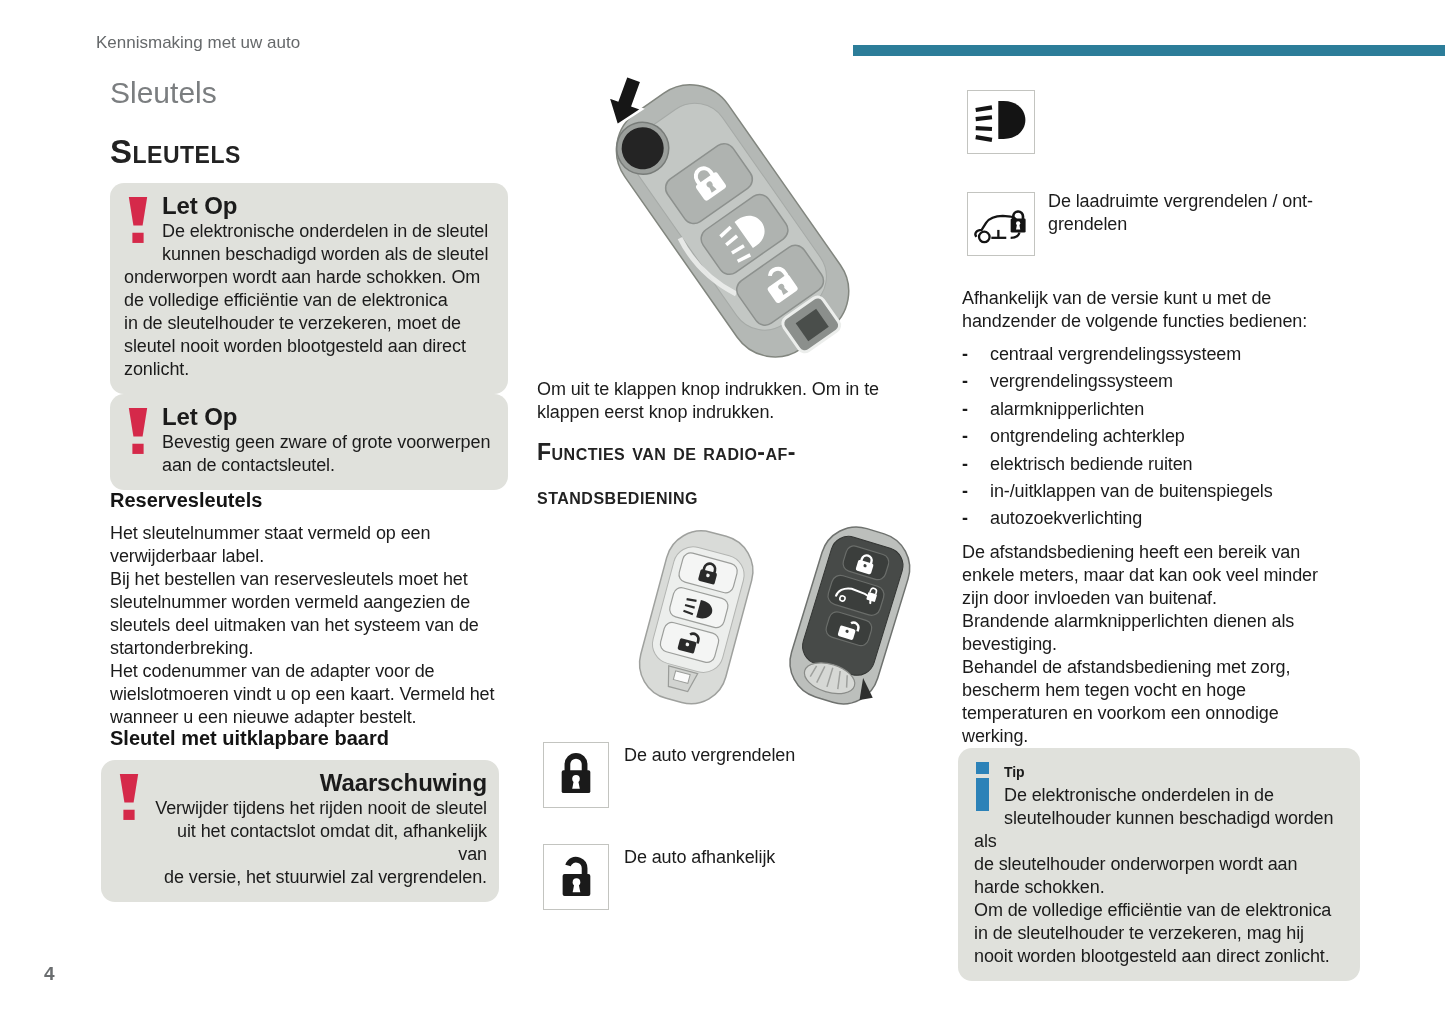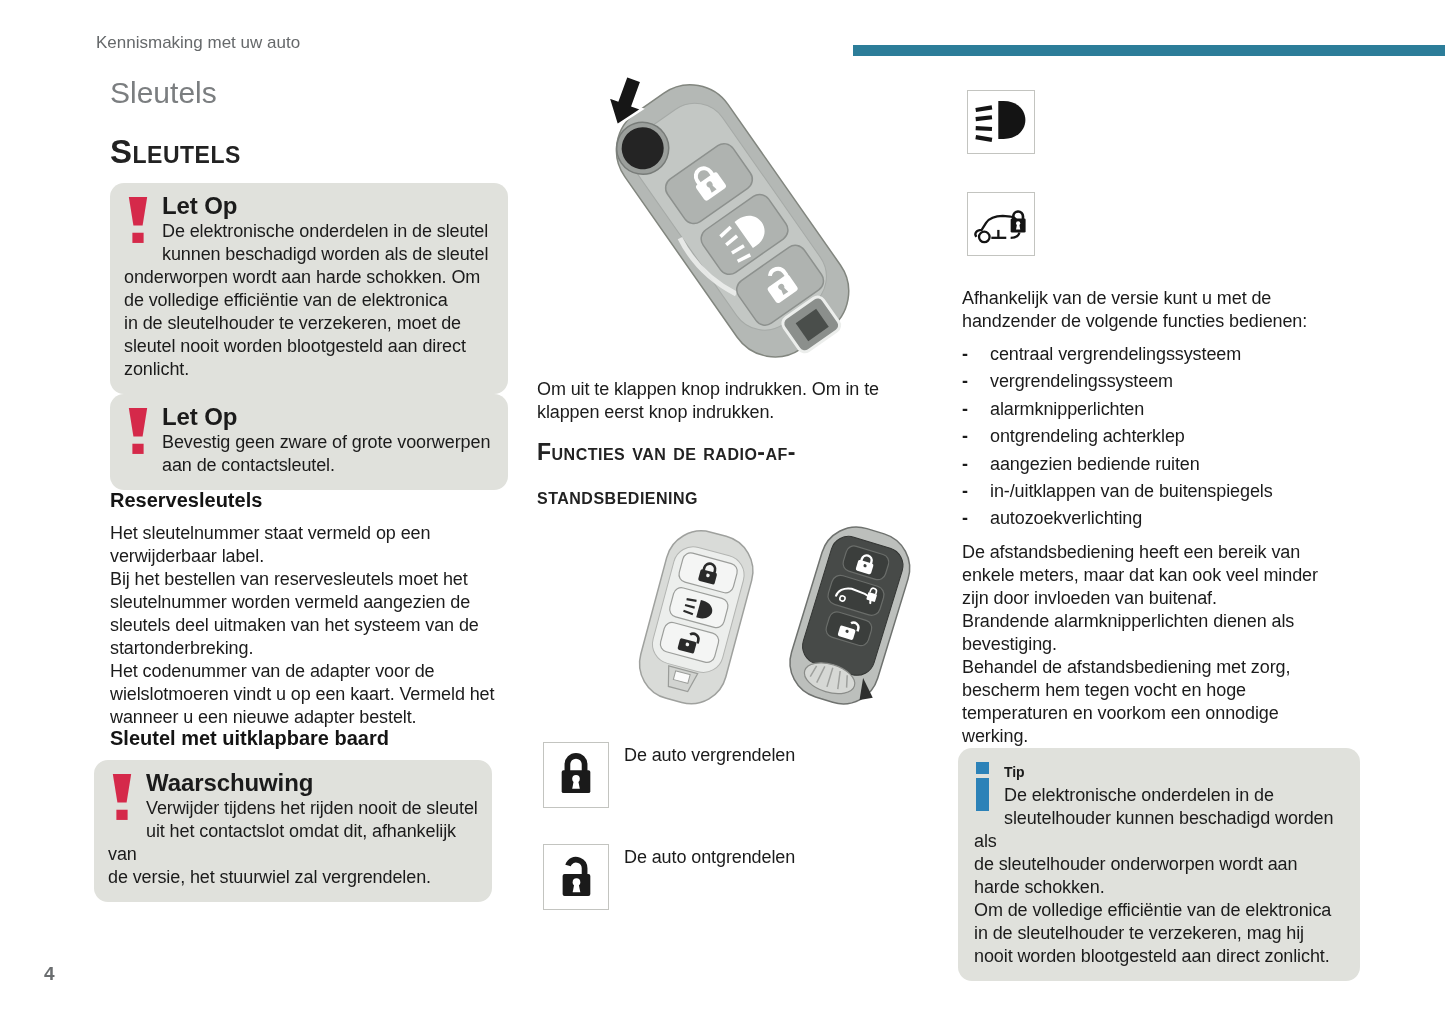--- a/index.html
+++ b/index.html
@@ -87,21 +87,21 @@
 Bij het bestellen van reservesleutels moet het
 sleutelnummer worden vermeld aangezien de
 sleutels deel uitmaken van het systeem van de
 startonderbreking.
 Het codenummer van de adapter voor de
 wielslotmoeren vindt u op een kaart. Vermeld het
 wanneer u een nieuwe adapter bestelt.</div>
 
   <div class="abs h3" style="left:110px;top:727px;">Sleutel met uitklapbare baard</div>
 
-  <div class="abs notice body-txt" style="left:94px;top:760px;">
+  <div class="abs notice body-txt" style="left:101px;top:760px;text-align:right;">
     <span class="nicon">
       <svg width="22" height="49" viewBox="0 0 20 48">
           <polygon points="1,0 19,0 14.5,28 5.5,28" fill="#d5294a"></polygon>
           <rect x="4.5" y="35" width="11" height="10" fill="#d5294a"></rect>
         </svg>
     </span>
     <b>Waarschuwing</b><br>
     <span class="ml">Verwijder tijdens het rijden nooit de sleutel
 uit het contactslot omdat dit, afhankelijk van
 de versie, het stuurwiel zal vergrendelen.</span>
@@ -210,21 +210,21 @@
   <div class="abs iconbox" style="left:543px;top:844px;width:66px;height:66px;">
     <span>
       <svg width="42" height="48" viewBox="0 0 44 48">
         <path d="M31 23 v-6 a9 9 0 0 0 -15.5 -6.2 a7 7 0 0 0 -1.8 3.2" stroke="#1a1a1a" stroke-width="6" fill="none"></path>
         <rect x="8" y="23" width="29" height="23" rx="2" fill="#1a1a1a"></rect>
         <circle cx="22.5" cy="31.5" r="4" fill="#ffffff"></circle>
           <path d="M20.3 33 h4.4 l1.8 9 h-8 z" fill="#ffffff"></path>
       </svg>
     </span>
   </div>
-  <div class="abs body-txt" style="left:624px;top:846px;">De auto ontgrendelen</div>
+  <div class="abs body-txt" style="left:624px;top:846px;">De auto afhankelijk</div>
 
   <div class="abs iconbox" style="left:967px;top:90px;width:68px;height:64px;">
     <span>
       <svg width="56" height="48" viewBox="0 0 62 52">
         <path d="M34 5 c16 0 24 11 24 21 c0 10 -8 21 -24 21 l-6 0 l0 -42 z" fill="#141414"></path>
         <path d="M3 15 l18 -3 M3 25 l18 -2 M3 35 l18 1 M3 45 l18 3" stroke="#141414" stroke-width="4.6"></path>
       </svg>
     </span>
   </div>
 
@@ -236,20 +236,22 @@
         <path d="M30 37 v8" stroke="#141414" stroke-width="2.6" fill="none"></path>
         <circle cx="14" cy="45" r="6" stroke="#141414" stroke-width="2.6" fill="#ffffff"></circle>
         <path d="M44 46 c5 0 9 -2 10 -6" stroke="#141414" stroke-width="2.6" fill="none"></path>
         <path d="M47 25 v-3.5 a5.5 5.5 0 0 1 11 0 V25" stroke="#141414" stroke-width="3" fill="none"></path>
         <rect x="44" y="24" width="17" height="16" rx="1.5" fill="#141414"></rect>
         <circle cx="52.5" cy="29.5" r="2.4" fill="#ffffff"></circle>
           <path d="M51.2 30.5 h2.6 l1.1 6 h-4.8 z" fill="#ffffff"></path>
       </svg>
     </span>
   </div>
+  <div class="abs body-txt ml" style="left:1048px;top:190px;width:320px;">De laadruimte vergrendelen / ont-
+grendelen</div>
 
   <div class="abs body-txt ml" style="left:962px;top:287px;width:400px;">Afhankelijk van de versie kunt u met de
 handzender de volgende functies bedienen:</div>
 
   <div class="abs body-txt" style="left:962px;top:343px;width:400px;">
     <div class="fn-item">
         <span class="dash">-</span>
         <span>centraal vergrendelingssysteem</span>
       </div>
     <div class="fn-item">
@@ -259,21 +261,21 @@
     <div class="fn-item">
         <span class="dash">-</span>
         <span>alarmknipperlichten</span>
       </div>
     <div class="fn-item">
         <span class="dash">-</span>
         <span>ontgrendeling achterklep</span>
       </div>
     <div class="fn-item">
         <span class="dash">-</span>
-        <span>aangezien bediende ruiten</span>
+        <span>elektrisch bediende ruiten</span>
       </div>
     <div class="fn-item">
         <span class="dash">-</span>
         <span>in-/uitklappen van de buitenspiegels</span>
       </div>
     <div class="fn-item">
         <span class="dash">-</span>
         <span>autozoekverlichting</span>
       </div>
   </div>

